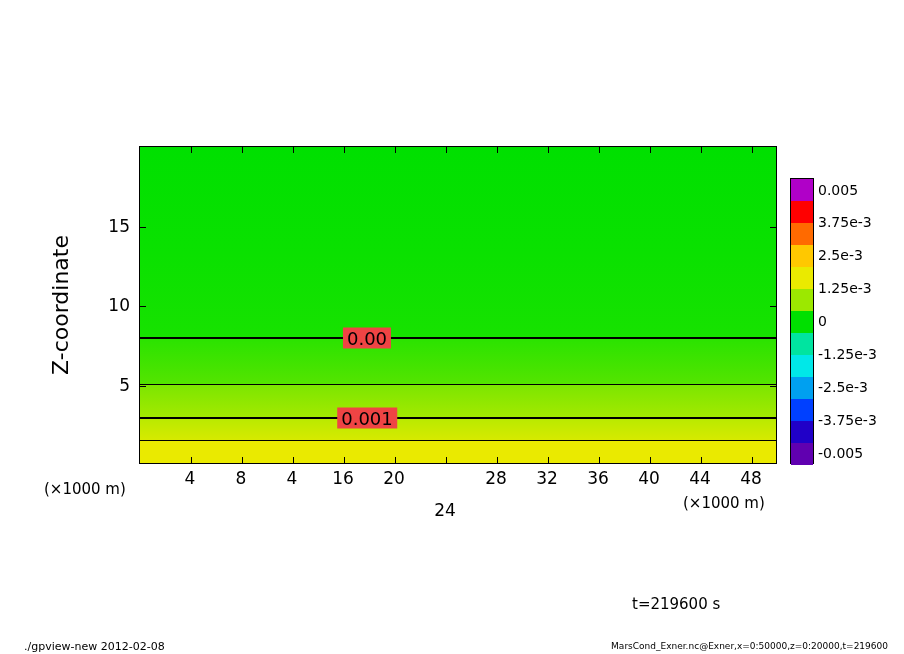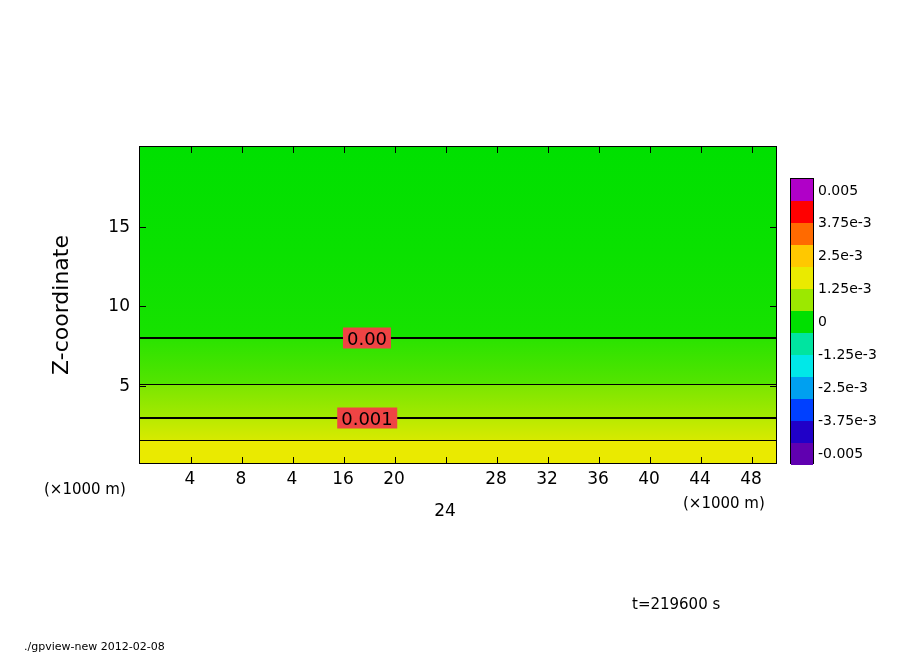--- a/index.html
+++ b/index.html
@@ -179,13 +179,14 @@
   <div class="cbar-tick" style="top:288px;">1.25e-3</div>
   <div class="cbar-tick" style="top:321px;">0</div>
   <div class="cbar-tick" style="top:354px;">-1.25e-3</div>
   <div class="cbar-tick" style="top:387px;">-2.5e-3</div>
   <div class="cbar-tick" style="top:420px;">-3.75e-3</div>
   <div class="cbar-tick" style="top:453px;">-0.005</div>
 
   <div class="tstamp">t=219600 s</div>
 
   <div class="foot-left">./gpview-new  2012-02-08</div>
+  <div class="foot-right">MarsCond_Exner.nc@Exner,x=0:50000,z=0:20000,t=219600</div>
 </div>
 
 </body></html>

